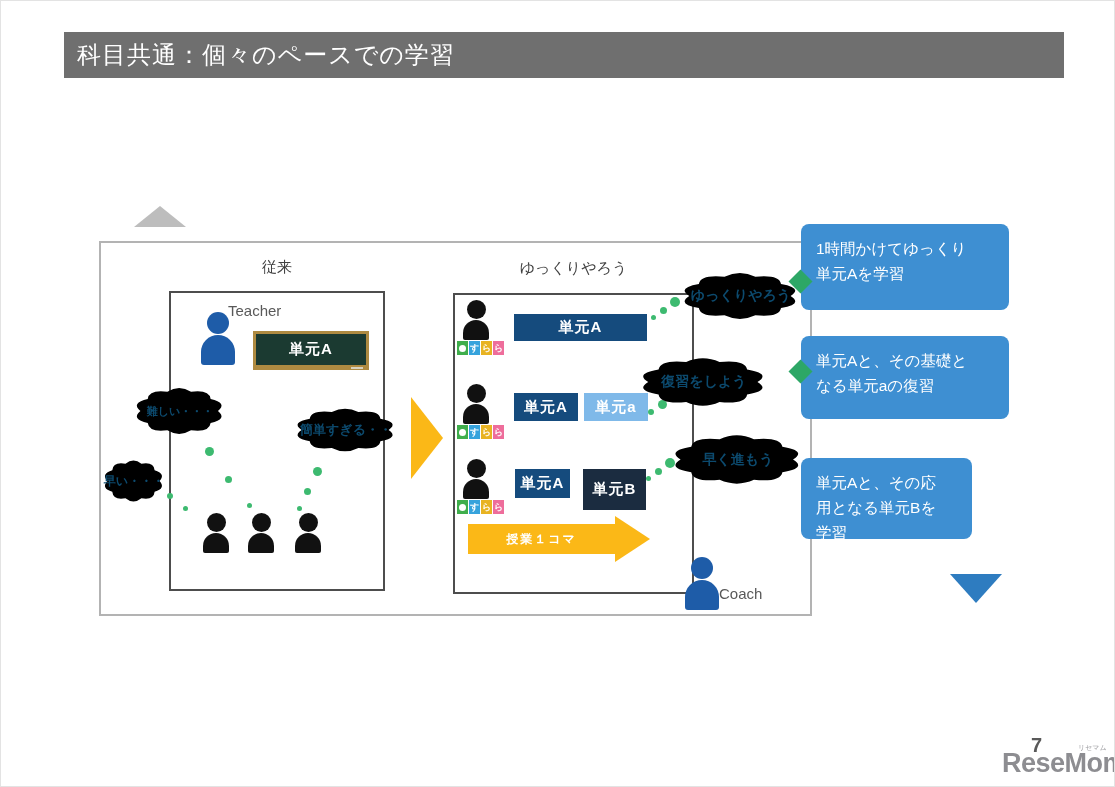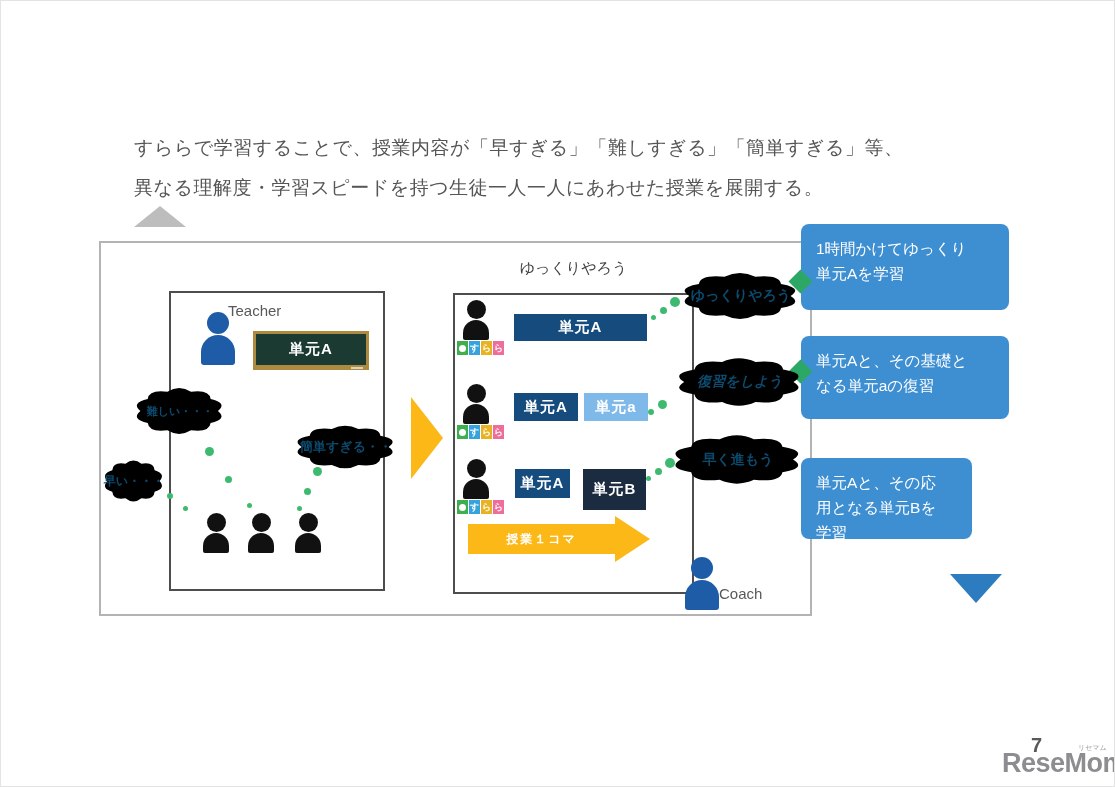--- a/index.html
+++ b/index.html
@@ -114,30 +114,30 @@
 <svg width="0" height="0" style="position:absolute">
   <defs>
     <path id="cloud-shape" d="M 205 60 Q 229 77 187 85 Q 184 105 139 100 Q 110 115 81 100
       Q 36 105 33 85 Q -9 77 15 60 Q -9 43 33 35 Q 36 15 81 20 Q 110 5 139 20
       Q 184 15 187 35 Q 229 43 205 60 Z"></path>
   </defs>
 </svg>
 
 <div class="slide">
 
-
-  <div class="intro">
-    <div>すららで学習することで、授業内容が「早すぎる」「難しすぎる」「簡単すぎる」等、</div>
-    <div>異なる理解度・学習スピードを持つ生徒一人一人にあわせた授業を展開する。</div>
-  </div>
+  <div class="header-bar">
+    <div class="header-title">科目共通：個々のペースでの学習</div>
+  </div>
+
 
   <div class="tri-up-gray"></div>
 
   <div class="outer-box"></div>
 
+  <div class="panel-label trad">従来</div>
   <div class="inner-box trad"></div>
 
   <div class="small-label" style="left:227px;top:301px;">Teacher</div>
   <div class="person lg blue" style="left:200px;top:311px;">
     <div class="p-head"></div>
     <div class="p-body"></div>
   </div>
 
   <div class="blackboard">
     <span>単元A</span>
@@ -149,21 +149,21 @@
         <use href="#cloud-shape"></use>
       </svg>
     <span class="bubble-text" style="font-size:11px;">難しい・・・</span>
   </div>
   <div class="bubble" style="left:100px;top:455px;width:66px;height:50px;">
     <svg viewBox="-8 2 240 116" preserveAspectRatio="none">
         <use href="#cloud-shape"></use>
       </svg>
     <span class="bubble-text" style="font-size:12px;">早い・・・</span>
   </div>
-  <div class="bubble" style="left:290px;top:420px;width:110px;height:52px;">
+  <div class="bubble" style="left:290px;top:403px;width:110px;height:52px;">
     <svg viewBox="-8 2 240 116" preserveAspectRatio="none">
         <use href="#cloud-shape"></use>
       </svg>
     <span class="bubble-text" style="font-size:13px;">簡単すぎる・・</span>
   </div>
 
   <div class="dot" style="left:204px;top:446px;width:9px;height:9px;"></div>
   <div class="dot" style="left:224px;top:475px;width:7px;height:7px;"></div>
   <div class="dot" style="left:246px;top:502px;width:5px;height:5px;"></div>
   <div class="dot" style="left:166px;top:492px;width:6px;height:6px;"></div>
@@ -218,21 +218,21 @@
   <div class="surala-badge" style="left:456px;top:424px;">
     <span class="tile t0"></span>
     <span class="tile t1">す</span>
     <span class="tile t2">ら</span>
     <span class="tile t3">ら</span>
   </div>
   <div class="unit navy" style="left:513px;top:392px;width:64px;height:28px;">単元A</div>
   <div class="unit light" style="left:583px;top:392px;width:64px;height:28px;">単元a</div>
   <div class="dot" style="left:647px;top:408px;width:6px;height:6px;"></div>
   <div class="dot" style="left:657px;top:399px;width:9px;height:9px;"></div>
-  <div class="bubble" style="left:670px;top:352px;width:138px;height:58px;font-style:italic;">
+  <div class="bubble" style="left:634px;top:352px;width:138px;height:58px;">
     <svg viewBox="-8 2 240 116" preserveAspectRatio="none">
         <use href="#cloud-shape"></use>
       </svg>
     <span class="bubble-text" style="font-size:14px;">復習をしよう</span>
   </div>
 
   <div class="person sm black" style="left:462px;top:458px;">
       <div class="p-head"></div>
       <div class="p-body"></div>
     </div>

